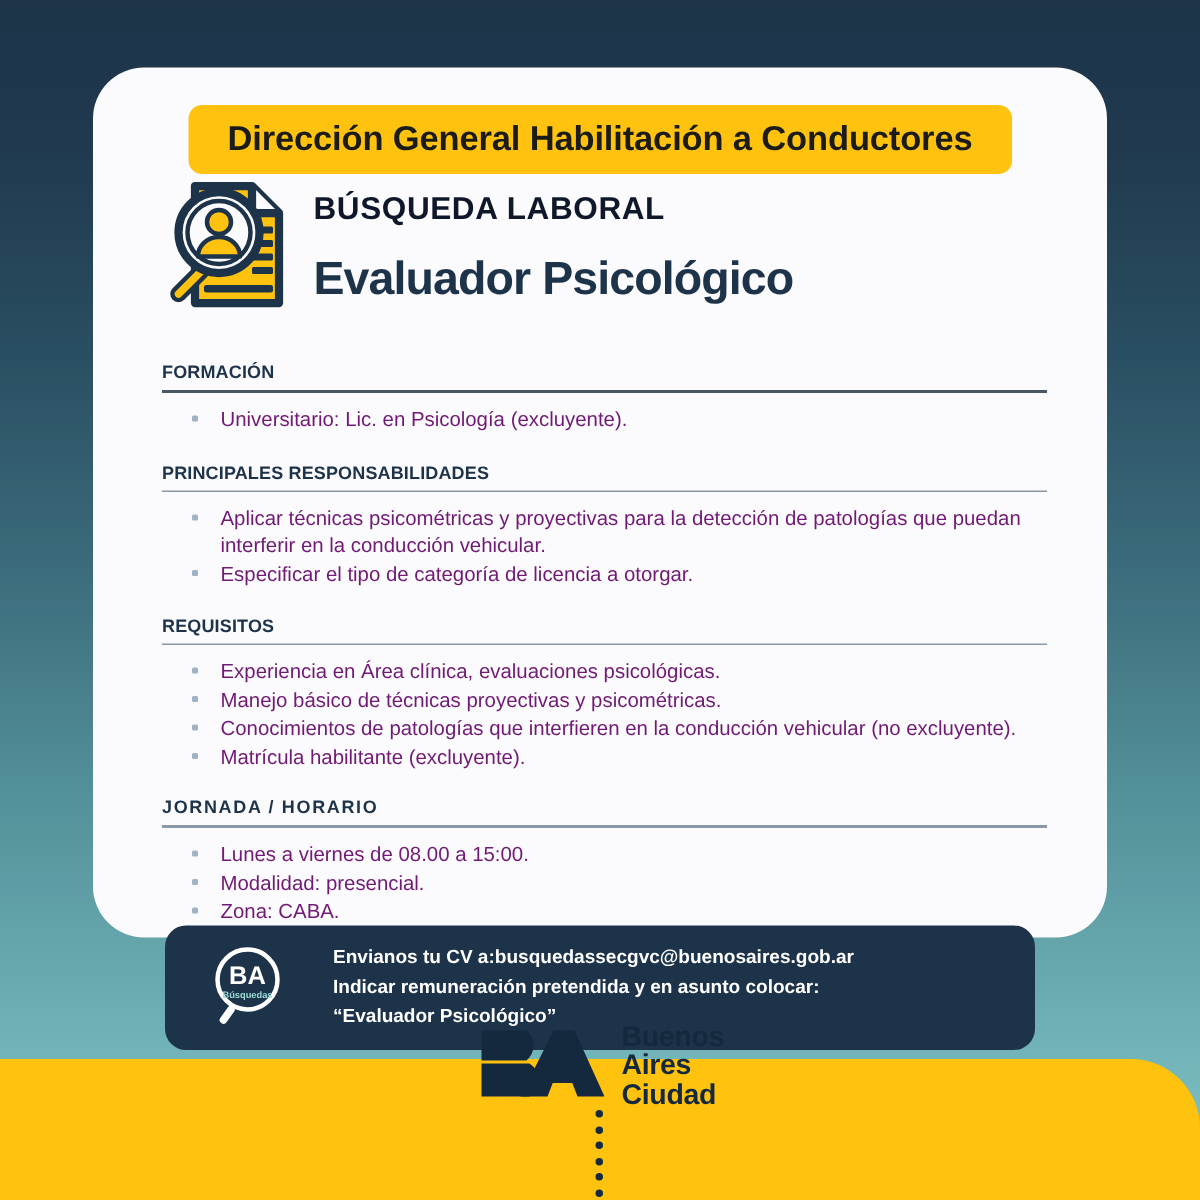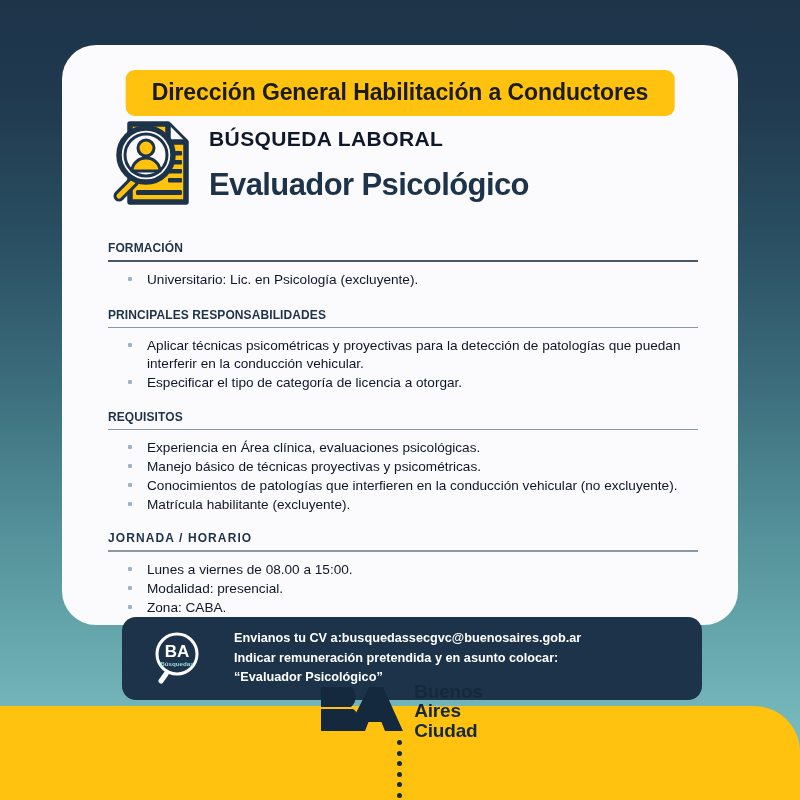--- a/index.html
+++ b/index.html
@@ -70,34 +70,34 @@
   .sec-head{
     font-size:12px; font-weight:bold; color:#1D3349;
     letter-spacing:0.1px; padding-bottom:5px;
   }
   .sec-head.wide{ letter-spacing:1.1px; }
   .rule{ height:1.6px; background:#8a98a6; width:100%; }
   .rule.dark{ background:#4a5766; }
   .bullets{ list-style:none; margin:9px 0 0 18px; }
   .bullets li{
     position:relative; padding-left:21px;
-    font-size:13.6px; line-height:1.33; color:#0f172a;
+    font-size:13.6px; line-height:1.33; color:#701a75;
     margin-bottom:1px;
   }
   .bullets li::before{
     content:""; position:absolute; left:2px; top:6px;
     width:4px; height:4px; background:#9fb3c4; border-radius:1px;
   }
   .gap-a{ height:17px; } .gap-b{ height:15px; }
 
   
   .contact{
     position:absolute; left:110px; top:617px; width:580px; height:83px;
     background:#1D3349; border-radius:14px;
-    display:flex; align-items:center; padding-left:26px; gap:28px;margin-left:12px;
+    display:flex; align-items:center; padding-left:26px; gap:28px;
   }
   .contact-text{ color:#fff; font-size:12.7px; line-height:1.55; font-weight:bold; }
   .contact-text .em{ font-weight:bold; }
 </style>
 </head>
 <body>
 
 <div class="card">
 
   <div class="pill">Dirección General Habilitación a Conductores</div>

